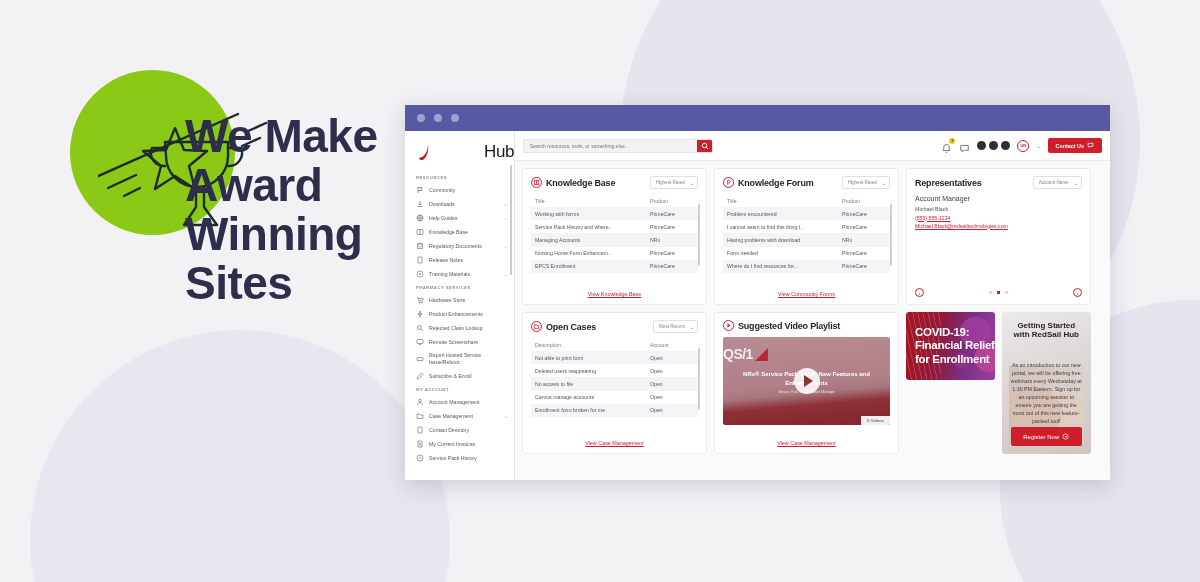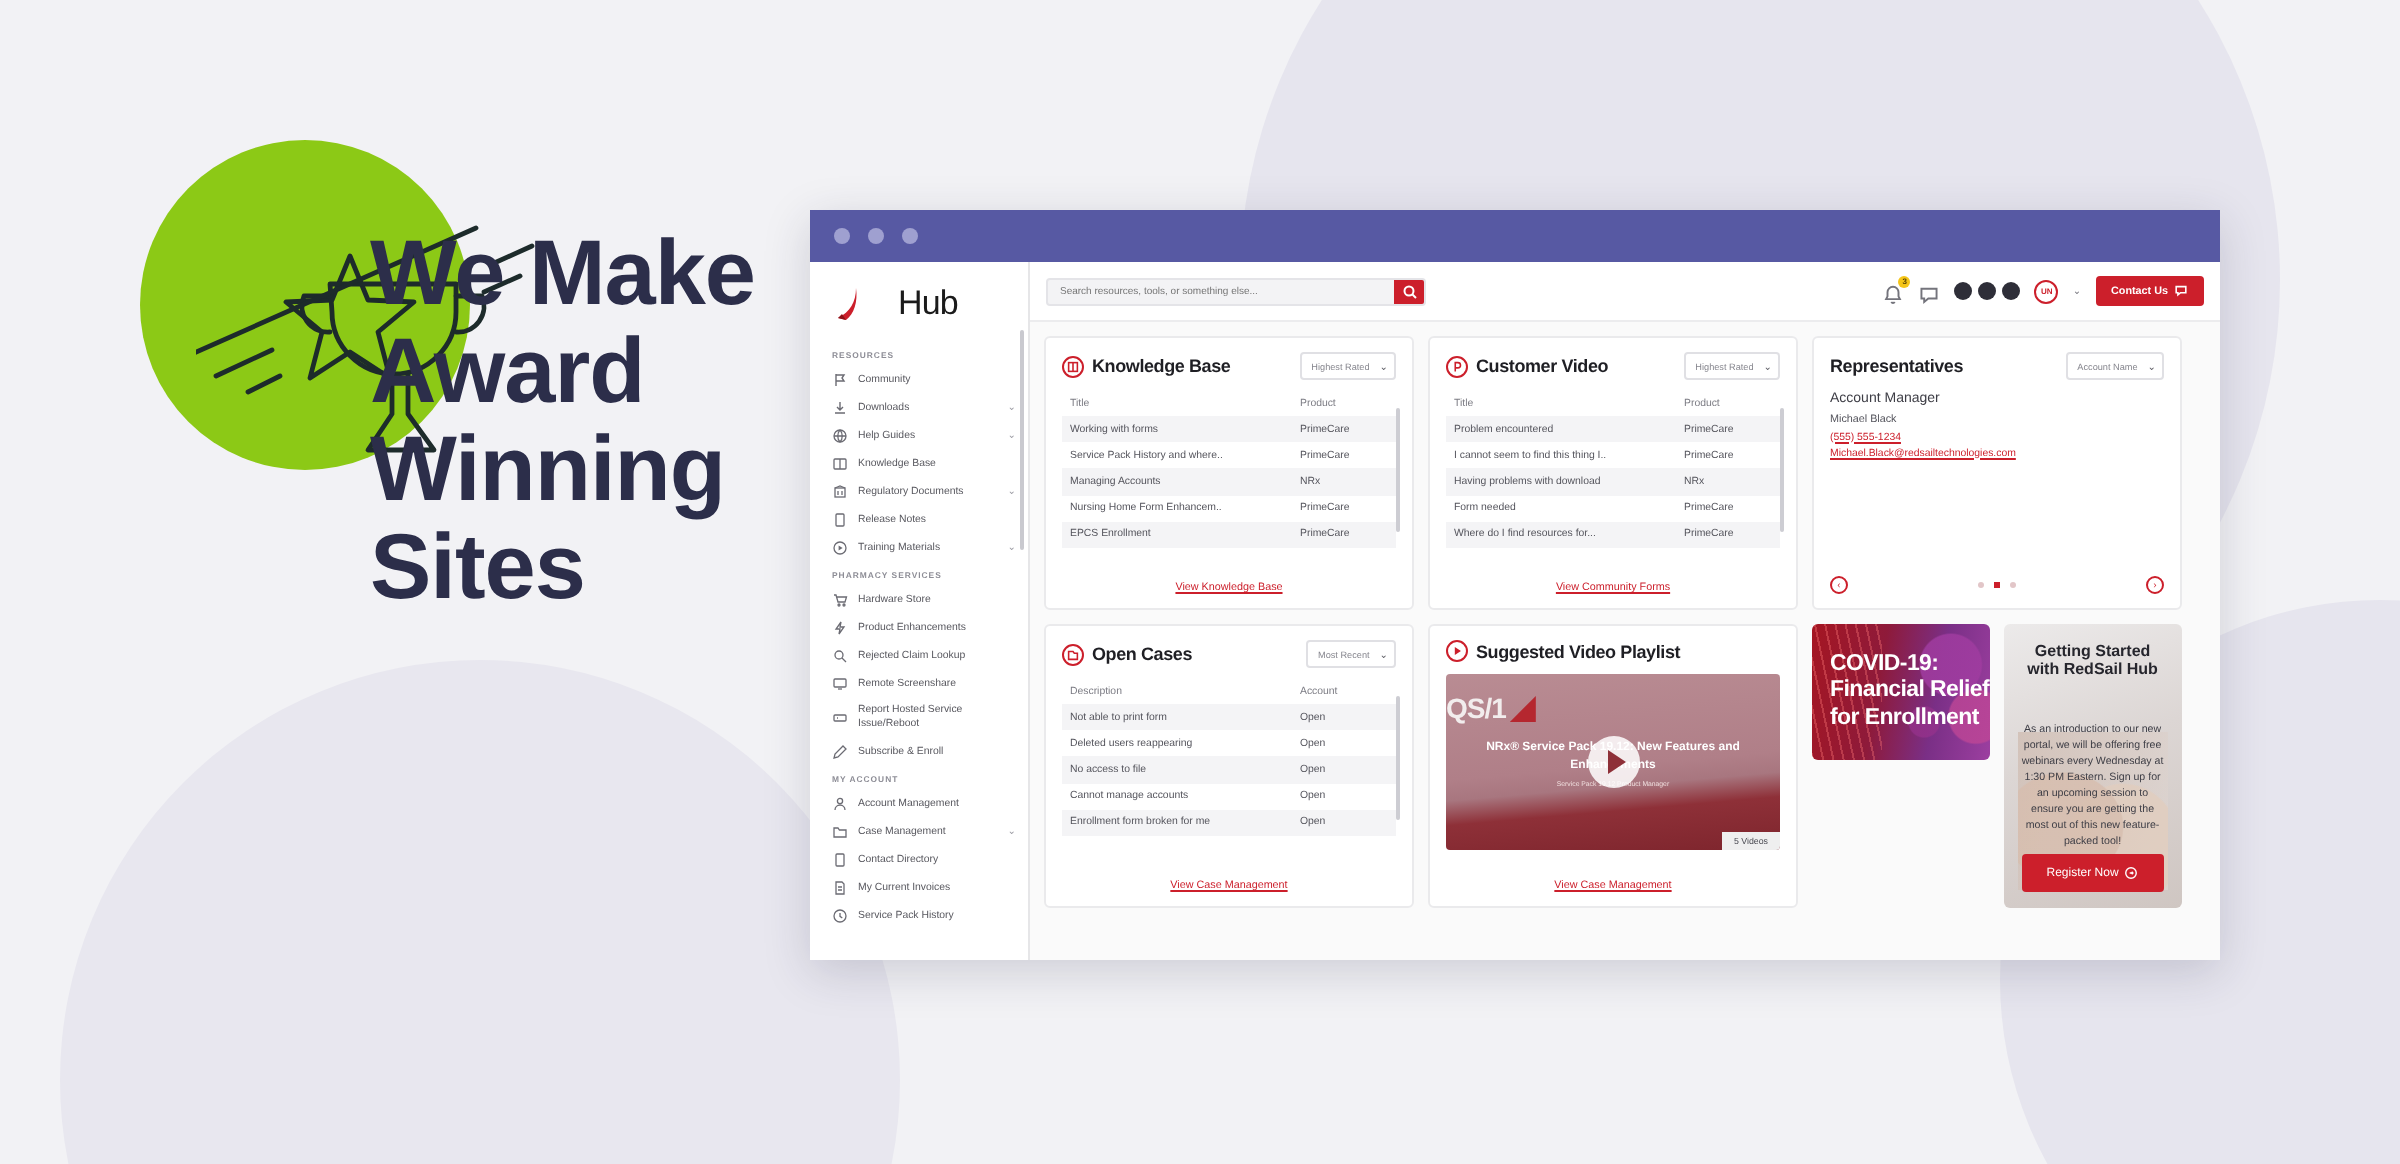--- a/index.html
+++ b/index.html
@@ -57,21 +57,21 @@
   }
   .dot { width: 8px; height: 8px; border-radius: 50%; background: #9fa0d0; }
 
   .app { display: flex; height: 349px; background: #fff; }
 
   
   .sidebar {
     width: 110px; background: #fff; border-right: 1px solid #e6e6e8;
     padding: 6px 0 0 0; position: relative; overflow: hidden;
   }
-  .logo { display: flex; align-items: center; gap: 19px; padding: 5px 0 9px 12px; }
+  .logo { display: flex; align-items: center; gap: 19px; padding: 5px 0 9px 12px; justify-content: space-between; }
   .logo-text { font-size: 17px; font-weight: 500; color: #1b1b1b; letter-spacing: -0.4px; }
   .nav-group-label {
     font-size: 4.2px; letter-spacing: 0.5px; color: #8d8d96;
     padding: 4px 0 3px 11px; text-transform: uppercase; font-weight: 600;
   }
   .nav-item {
     display: flex; align-items: center; gap: 5px;
     padding: 3px 6px 3px 11px; font-size: 5.2px; color: #58585f;
     line-height: 7px; position: relative;
   }
@@ -538,21 +538,21 @@
           <a class="card-link">View Knowledge Base</a>
         </div>
 
         <div class="card">
           <div class="card-head">
             <span class="card-icon">
               <svg width="7" height="7" viewBox="0 0 16 16" fill="none" stroke="currentColor" stroke-width="1.8">
                   <path d="M6 13V3h3a3 3 0 0 1 0 6H6"></path>
                 </svg>
             </span>
-            <span class="card-title">Customer Video</span>
+            <span class="card-title">Knowledge Forum</span>
             <span class="card-select">
               <span>Highest Rated</span>
               <span class="cs-chev">⌄</span>
             </span>
           </div>
           <div class="tbl">
             <div class="thr">
               <span class="c1">Title</span>
               <span class="c2">Product</span>
             </div>

